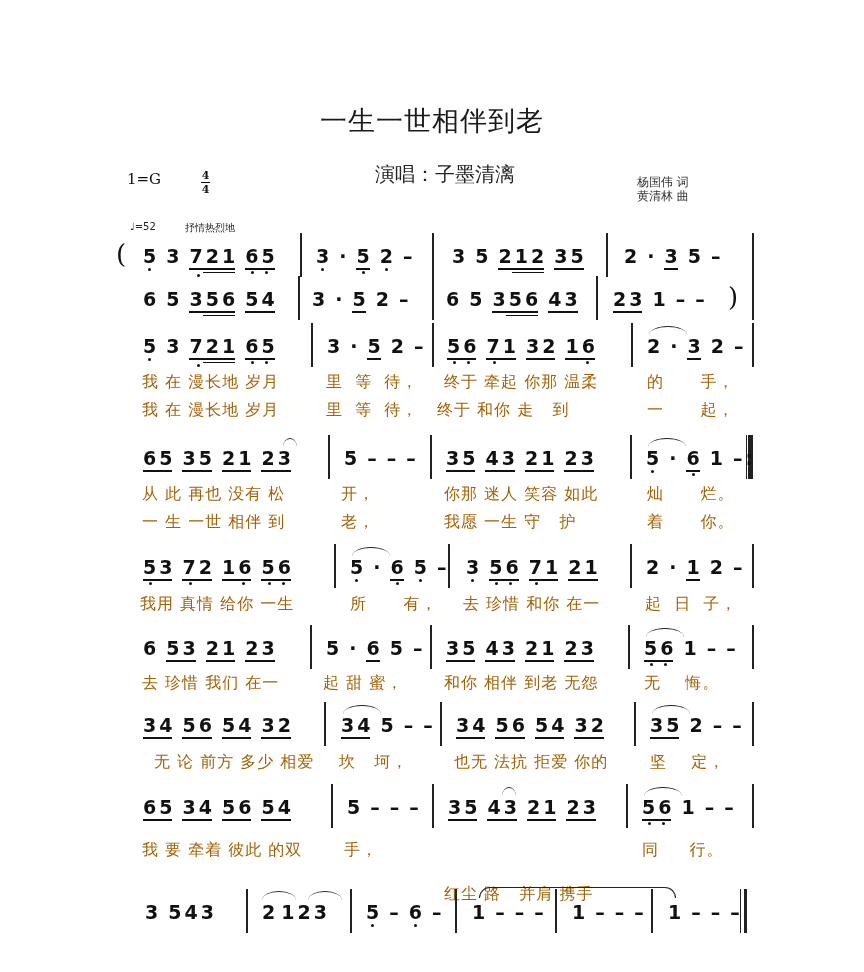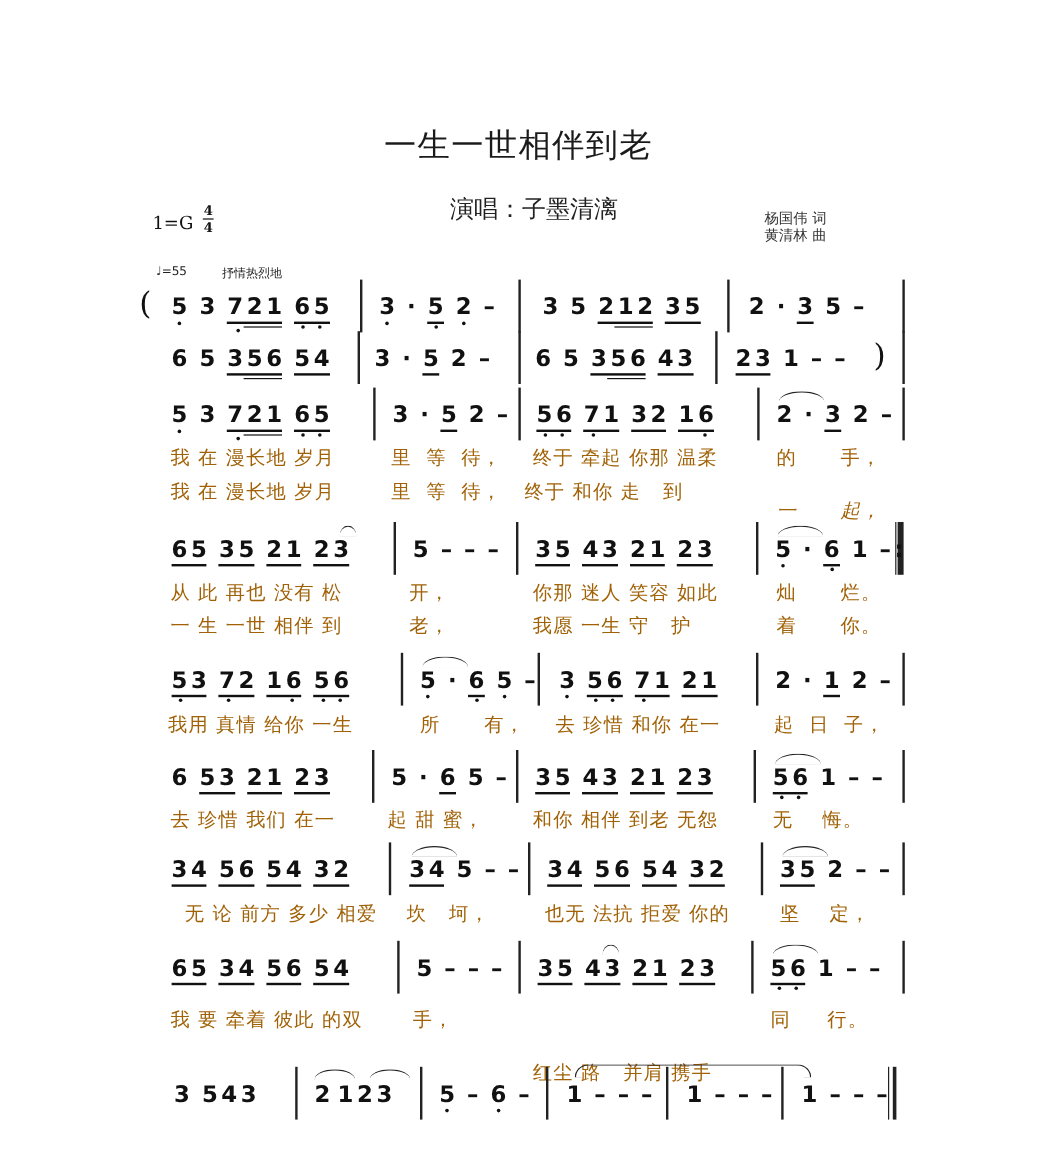--- a/index.html
+++ b/index.html
@@ -1,20 +1,20 @@
 <!DOCTYPE html>
 <html><head>
 <meta charset="utf-8">
 <style>
   html,body{margin:0;padding:0;background:#ffffff;}
   body{width:864px;height:972px;position:relative;overflow:hidden;font-family:"DejaVu Sans","Liberation Sans",sans-serif;color:#111;}
   .abs{position:absolute;}
   .title{left:0;width:864px;top:103px;text-align:center;font-size:27px;font-weight:normal;letter-spacing:1px;color:#1a1a1a;}
   .singer{left:0;width:890px;top:161px;text-align:center;font-size:20px;color:#222;}
-  .key{left:127px;top:170px;font-family:"DejaVu Serif","Liberation Serif",serif;font-size:15px;display:flex;align-items:flex-end;}
+  .key{left:127px;top:170px;font-family:"DejaVu Serif","Liberation Serif",serif;font-size:15px;display:flex;align-items:flex-start;gap:32px;}
   .timesig{display:inline-flex;flex-direction:column;align-items:center;margin-left:8px;font-size:11px;font-weight:bold;line-height:11px;}
   .timesig .bar{width:9px;height:1px;background:#111;margin:1px 0;}
   .credits{left:637px;top:175px;font-family:"DejaVu Serif","Liberation Serif",serif;font-size:12px;line-height:14px;color:#333;}
   .tempo{left:130px;top:221px;font-size:10px;color:#222;}
   .expr{left:185px;top:221px;font-size:10px;color:#222;}
   .barline{position:absolute;width:1.5px;background:#222;}
   .dbl{position:absolute;width:7px;border-left:1.5px solid #222;border-right:3px solid #222;box-sizing:border-box;}
   .measure{position:absolute;display:flex;align-items:flex-start;}
   .grp{position:relative;display:inline-flex;flex-direction:column;align-items:center;margin-right:10px;}
   .grp:last-child{margin-right:0;}
@@ -38,21 +38,21 @@
   <span class="timesig">
     <span>4</span>
     <span class="bar"></span>
     <span>4</span>
   </span>
 </div>
 <div class="abs credits">
   <div>杨国伟  词</div>
   <div>黄清林  曲</div>
 </div>
-<div class="abs tempo">♩=55</div>
+<div class="abs tempo">♩=52</div>
 <div class="abs expr">抒情热烈地</div>
 
 <div id="score">
     <div class="barline" style="left: 300px; top: 233px; height: 44px;"></div>
     <div class="barline" style="left: 432px; top: 233px; height: 44px;"></div>
     <div class="barline" style="left: 606px; top: 233px; height: 44px;"></div>
     <div class="barline" style="left: 752px; top: 233px; height: 44px;"></div>
     <div class="paren" style="left: 116px; top: 239px;">(</div>
     <div class="measure" style="left: 143px; top: 245px;">
       <span class="grp">
@@ -473,21 +473,21 @@
       </span>
     </div>
     <div class="tie" style="left: 649px; top: 326px; width: 38px;"></div>
     <div class="lyr" style="left: 142px; top: 372px;">我 在 漫长地 岁月</div>
     <div class="lyr" style="left: 326px; top: 372px;">里  等  待，</div>
     <div class="lyr" style="left: 444px; top: 372px;">终于 牵起 你那 温柔</div>
     <div class="lyr" style="left: 647px; top: 372px;">的      手，</div>
     <div class="lyr" style="left: 142px; top: 400px;">我 在 漫长地 岁月</div>
     <div class="lyr" style="left: 326px; top: 400px;">里  等  待，</div>
     <div class="lyr" style="left: 437px; top: 400px;">终于 和你 走   到</div>
-    <div class="lyr" style="left: 647px; top: 416px; font-style: italic;">一      起，</div>
+    <div class="lyr" style="left: 647px; top: 400px;">一      起，</div>
     <div class="barline" style="left: 328px; top: 435px; height: 44px;"></div>
     <div class="barline" style="left: 430px; top: 435px; height: 44px;"></div>
     <div class="barline" style="left: 630px; top: 435px; height: 44px;"></div>
     <div class="barline" style="left: 748px; top: 435px; height: 44px;"></div>
     <div class="dbl" style="left: 746px; top: 435px; height: 44px;"></div>
     <div class="measure" style="left: 143px; top: 447px;">
       <span class="grp">
         <span class="digits">
           <span>6</span>
           <span>5</span>

